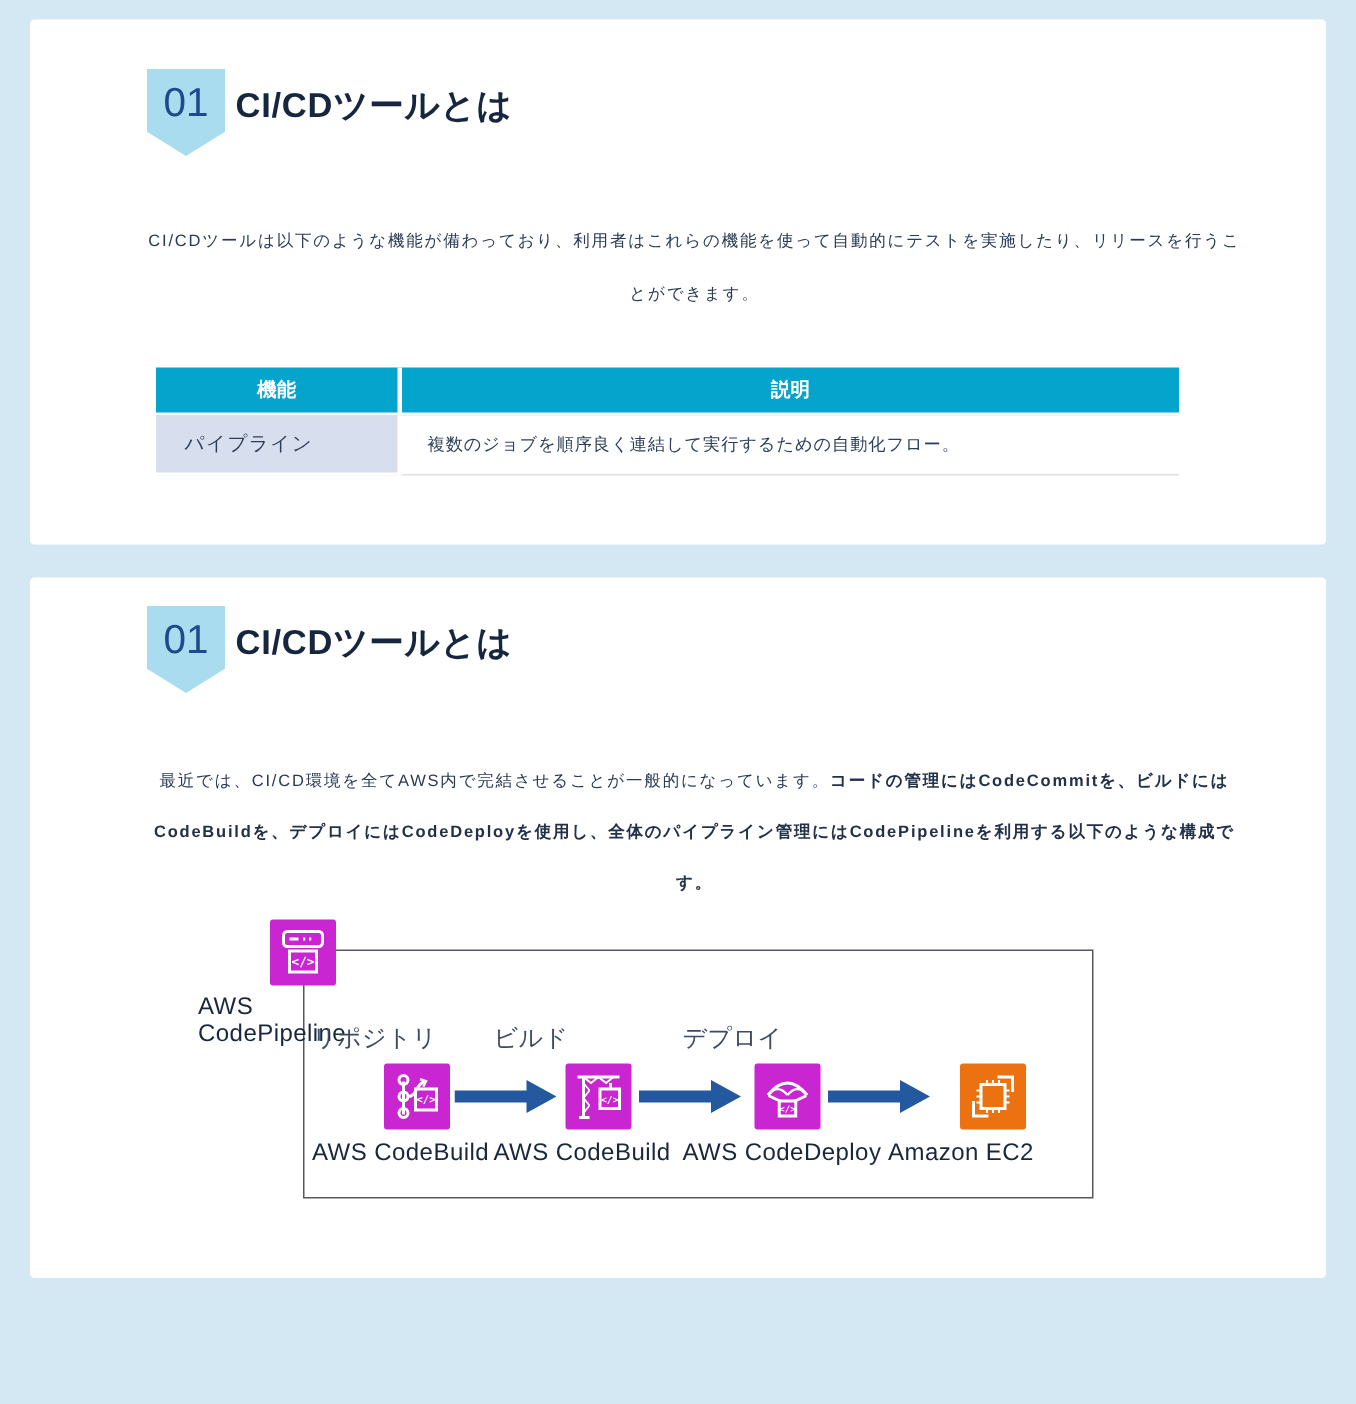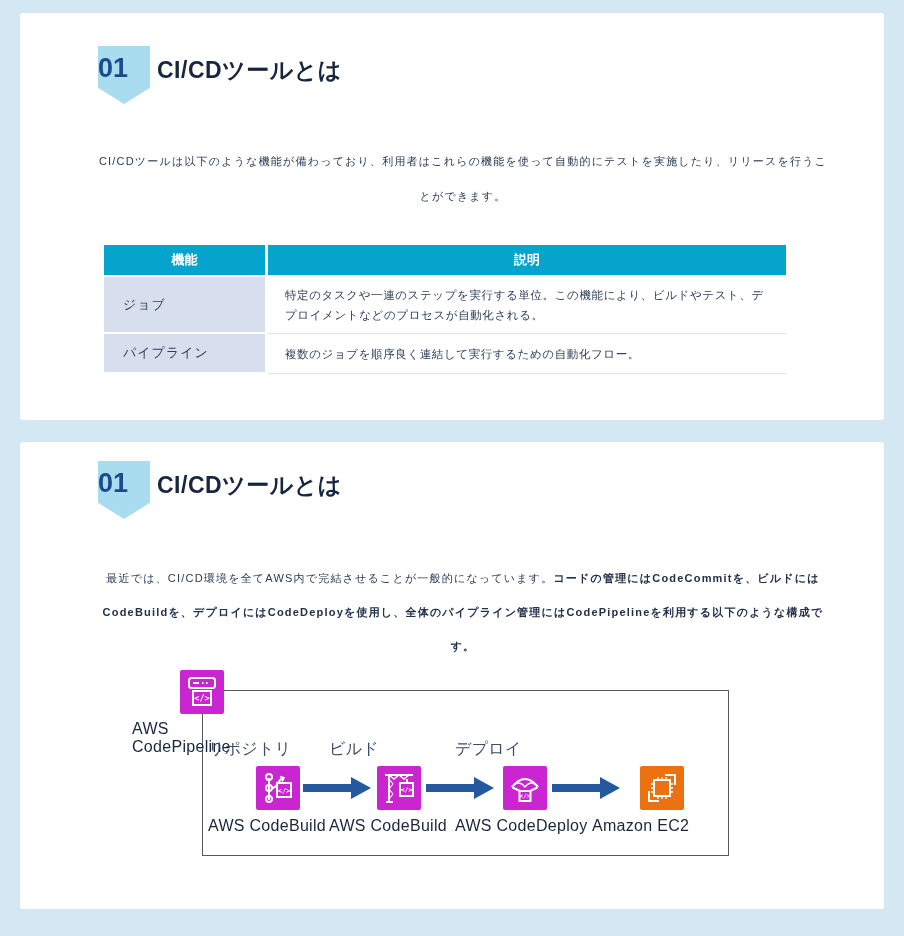--- a/index.html
+++ b/index.html
@@ -22,21 +22,22 @@
   .num-badge {
     width: 52px; height: 58px;
     background: #A9DCEF;
     clip-path: polygon(0 0, 100% 0, 100% 72%, 50% 100%, 0 72%);
     flex: 0 0 auto;
   }
   .num-badge span {
     display: block;
     width: 100%; height: 42px;
     line-height: 44px;
-    font-size: 27px; font-weight: 700;
+    text-align: center;
+    font-size: 27px; font-weight: 400;
     color: #1C4A8C;
   }
   .section-title {
     margin-left: 7px; padding-top: 9px;
     font-size: 23px; font-weight: 700;
     color: #17263F;
     letter-spacing: 0.5px;
   }
 
   
@@ -151,24 +152,20 @@
 
   <table class="feature-table">
     <thead>
       <tr>
         <th class="col-feature">機能</th>
         <th class="col-desc">説明</th>
       </tr>
     </thead>
     <tbody>
       <tr>
-        <td class="cell-feature">ジョブ</td>
-        <td class="cell-desc">特定のタスクや一連のステップを実行する単位。この機能により、ビルドやテスト、デプロイメントなどのプロセスが自動化される。</td>
-      </tr>
-      <tr>
         <td class="cell-feature">パイプライン</td>
         <td class="cell-desc">複数のジョブを順序良く連結して実行するための自動化フロー。</td>
       </tr>
     </tbody>
   </table>
 </div>
 
 <div class="card card-2">
   <div class="heading-row">
     <div class="num-badge">

